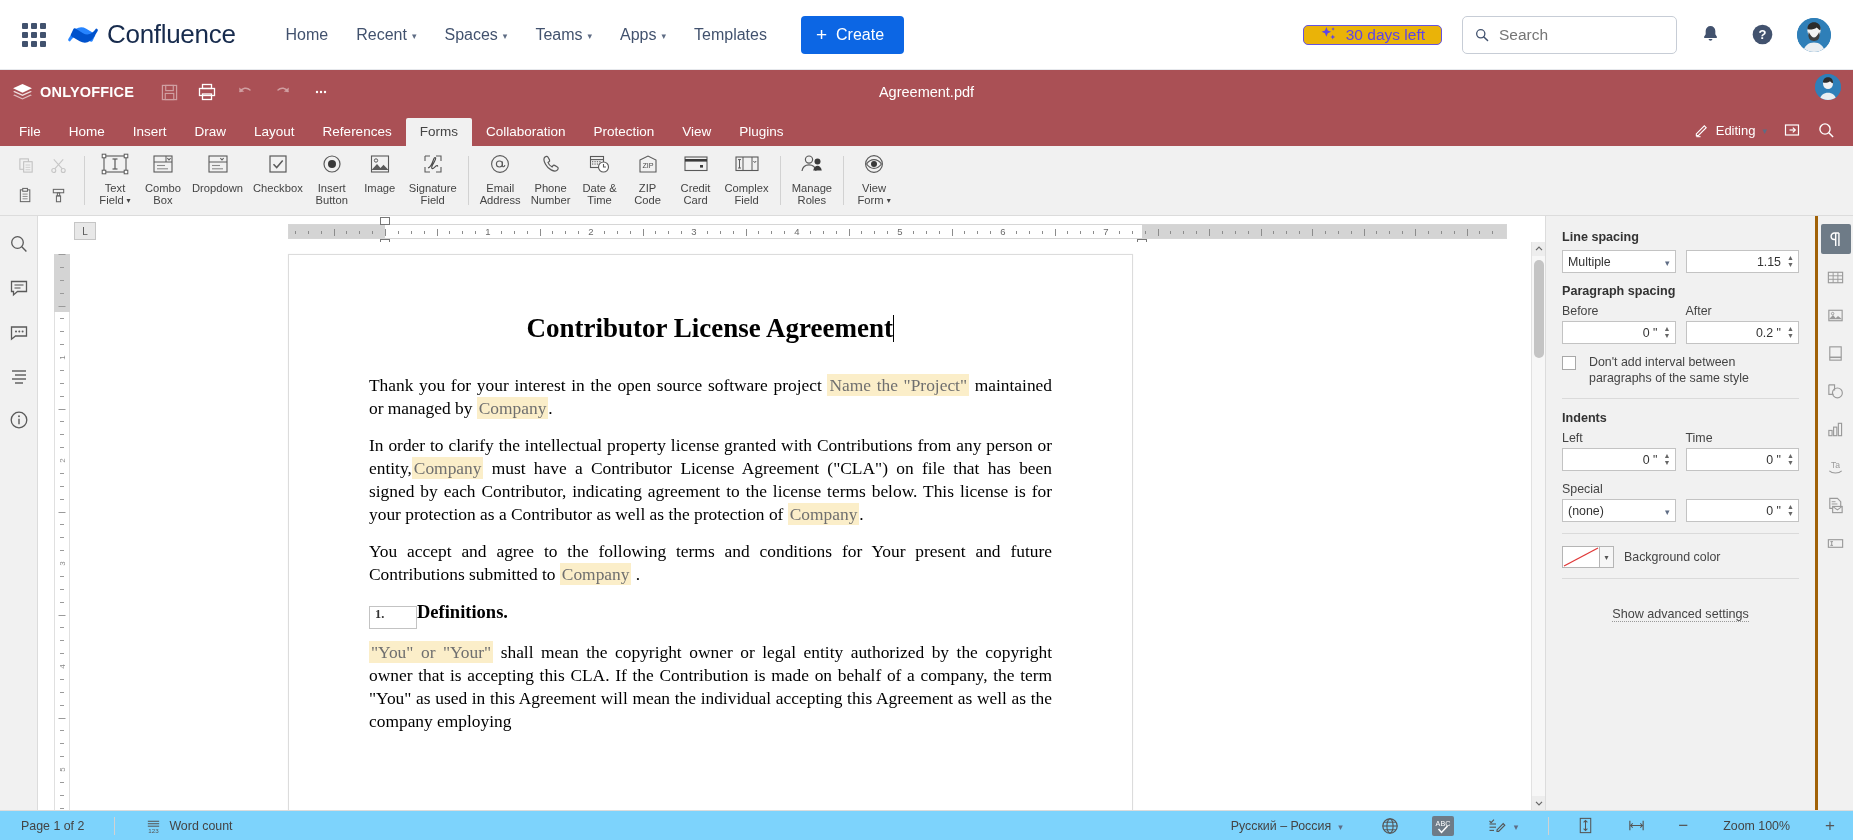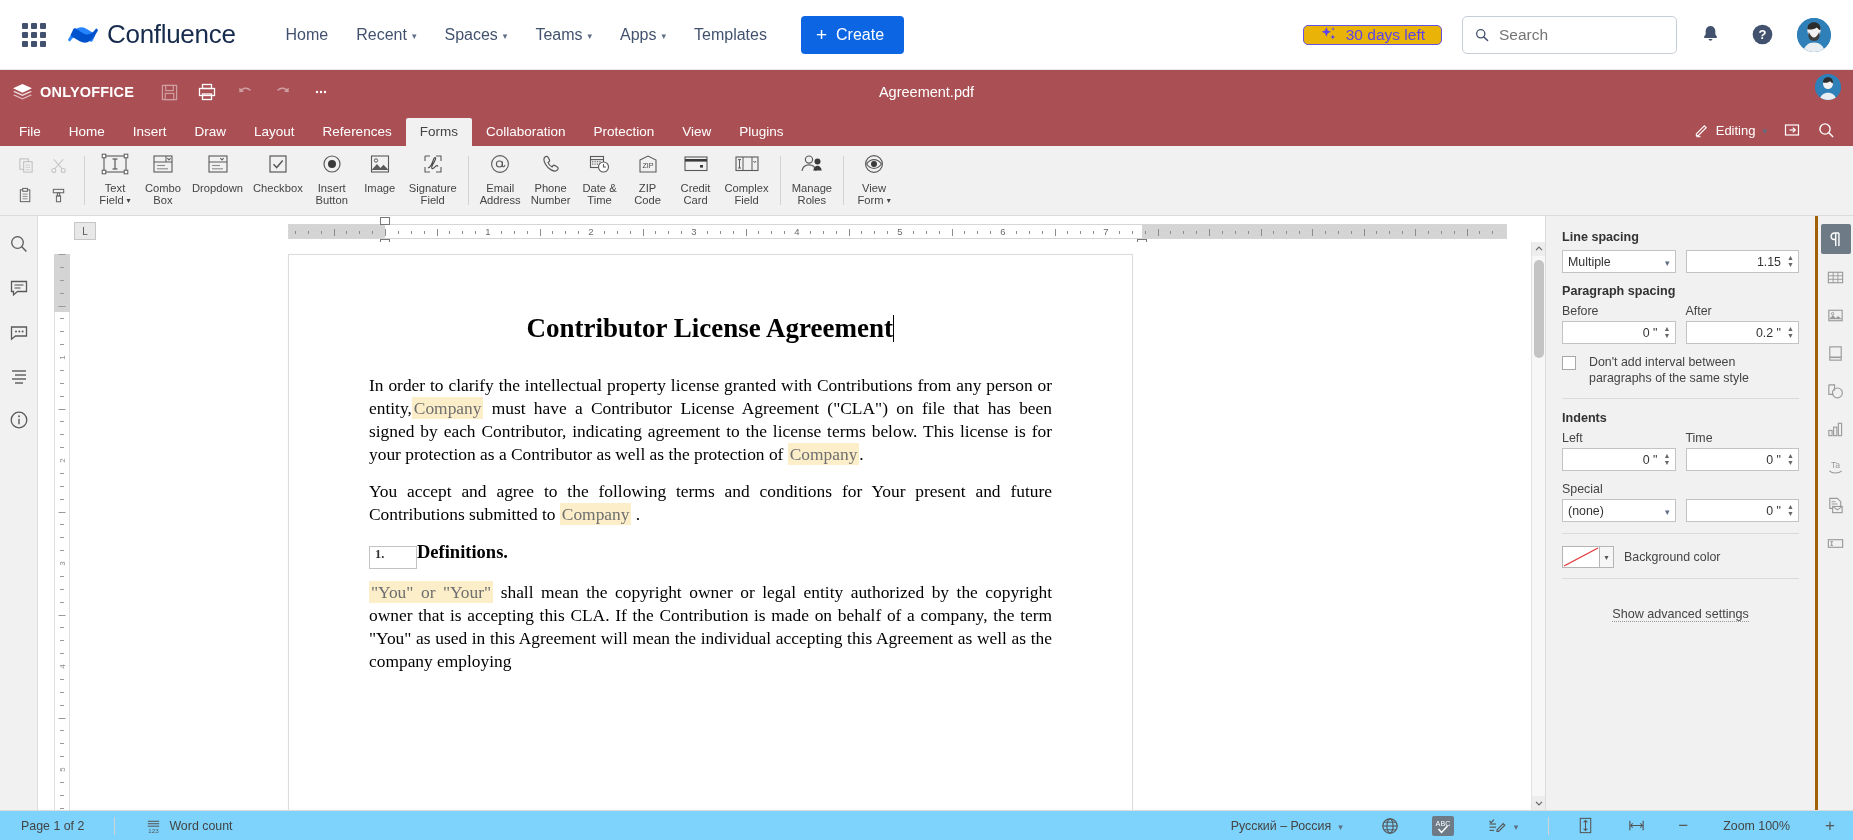--- a/index.html
+++ b/index.html
@@ -854,20 +854,23 @@
             <div class="vr-tick" style="top: 539.875px; width: 4px; height: 1px;"></div>
             <div class="vr-tick" style="top: 552.75px; width: 4px; height: 1px;"></div>
             <div class="vr-tick" style="top: 565.625px; width: 4px; height: 1px;"></div>
           </div>
 
         <div class="page">
           <div class="doc-title">
             <span>Contributor License Agreement</span><span class="caret-bar"></span>
           </div>
 
+          <p class="doc-p">
+            <span>Thank you for your interest in the open source software project </span><span class="ff">Name the "Project"</span><span> maintained or managed by </span><span class="ff">Company</span><span>.</span>
+          </p>
 
           <p class="doc-p">
             <span>In order to clarify the intellectual property license granted with Contributions from any person or entity,</span><span class="ff">Company</span><span> must have a Contributor License Agreement ("CLA") on file that has been signed by each Contributor, indicating agreement to the license terms below. This license is for your protection as a Contributor as well as the protection of </span><span class="ff">Company</span><span>.</span>
           </p>
 
           <p class="doc-p">
             <span>You accept and agree to the following terms and conditions for Your present and future Contributions submitted to </span><span class="ff">Company</span><span> .</span>
           </p>
 
           <div class="doc-h2">

